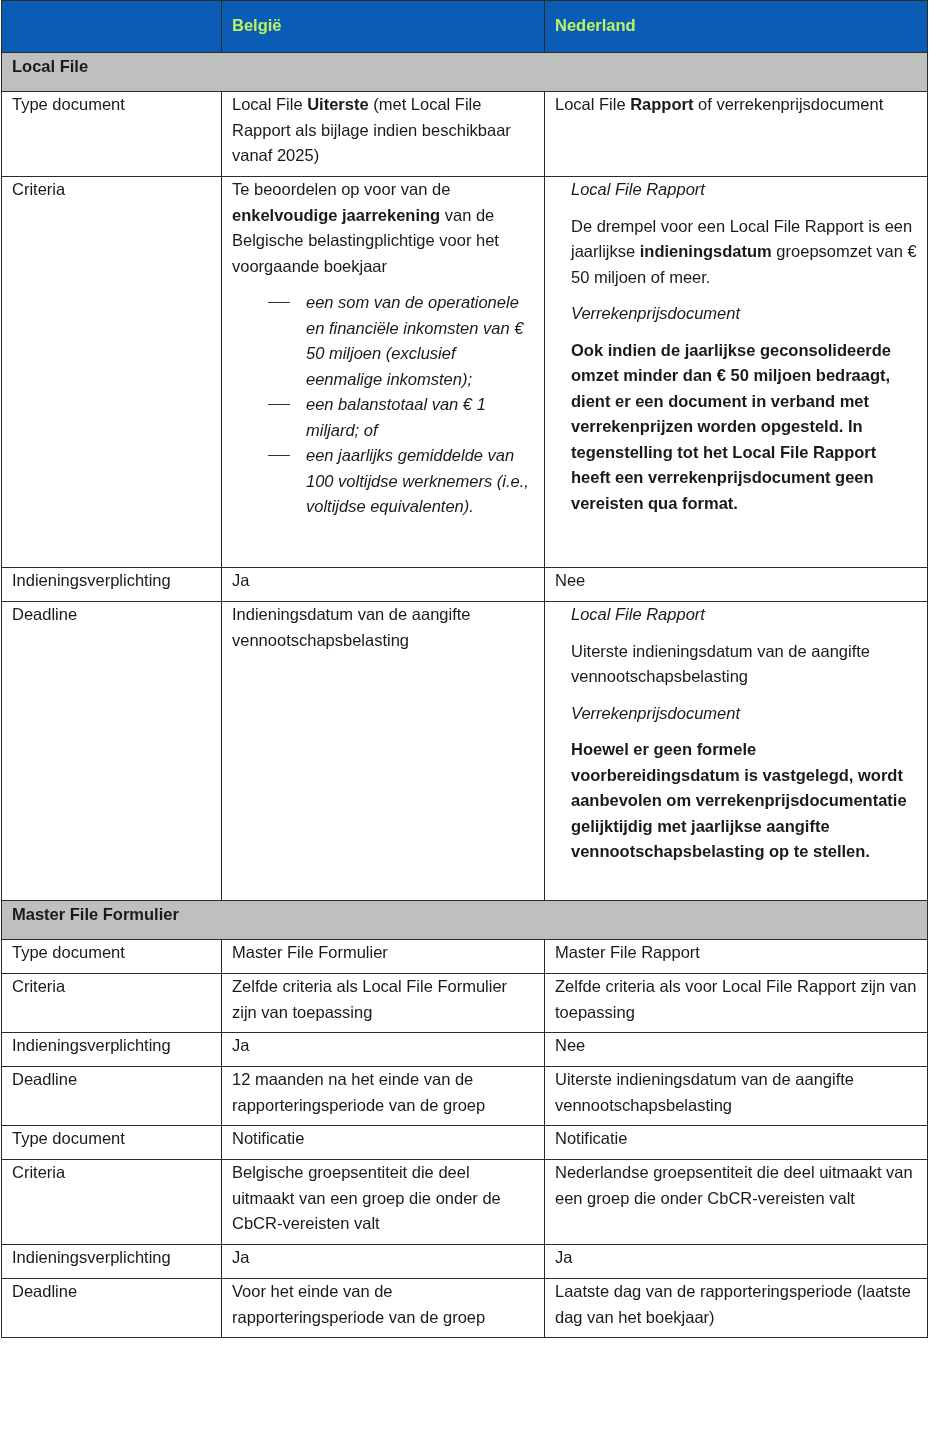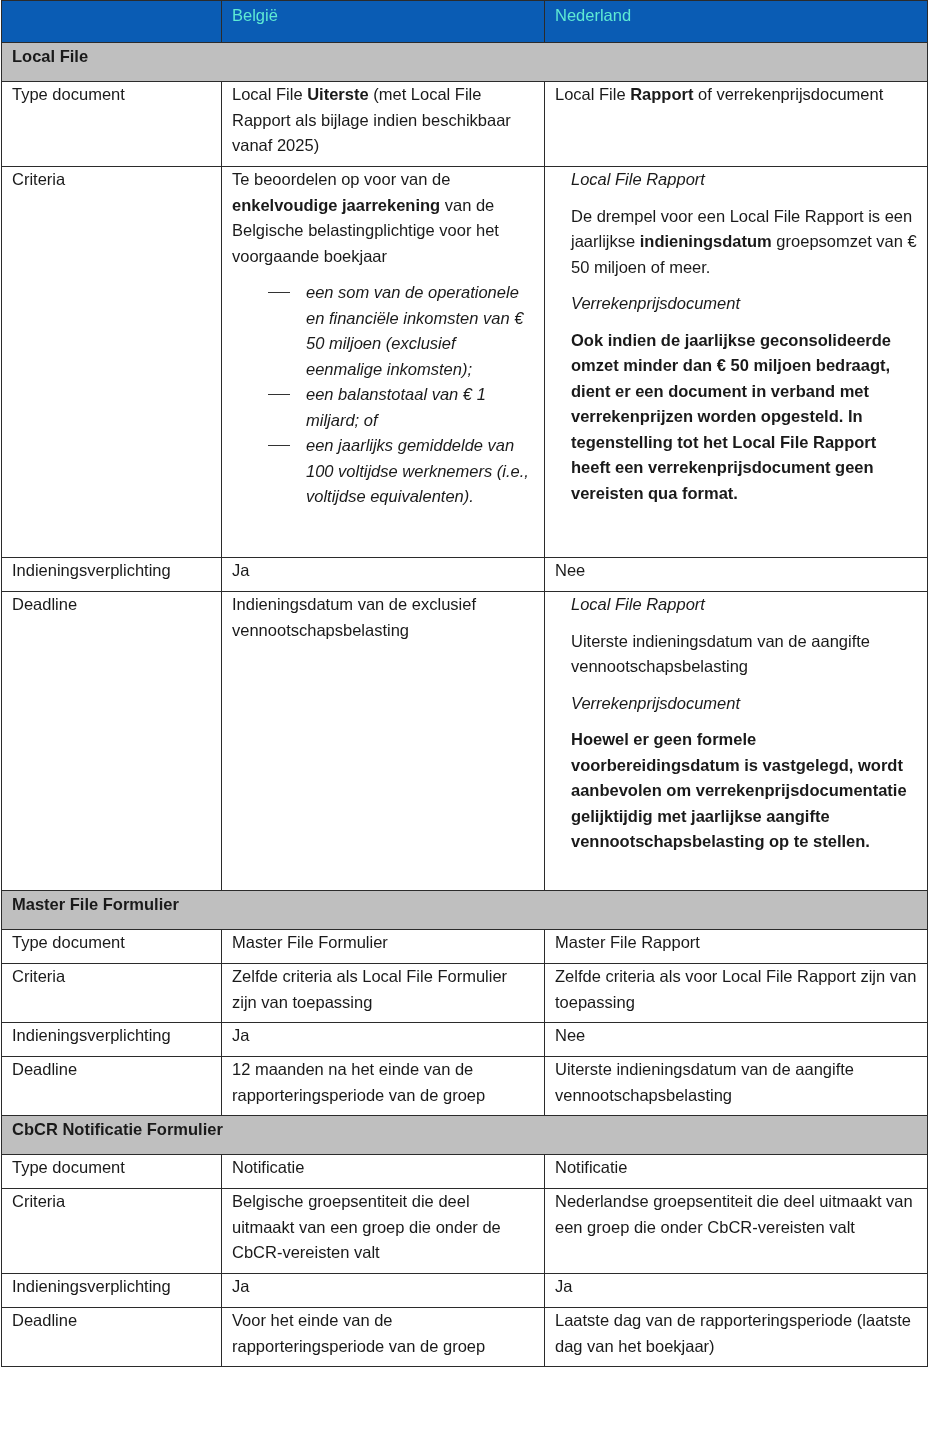--- a/index.html
+++ b/index.html
@@ -18,25 +18,25 @@
     border: 1.5px solid #2b2b2b;
     padding: 0 10px;
     vertical-align: top;
     text-align: left;
   }
   col.c1 { width: 220px; }
   col.c2 { width: 323px; }
   col.c3 { width: 383px; }
   tr.head th {
     background: #0a5cb4;
-    color: #5eead4;
-    font-weight: normal;
+    color: #bef264;
+    font-weight: bold;
     height: 39px;
     vertical-align: top;
-    padding-top: 2px;
+    padding-top: 12px;
   }
   tr.section td {
     background: #bfbfbf;
     font-weight: bold;
     height: 37px;
     padding-top: 1px;
   }
   td.label { vertical-align: middle; }
   td.val { padding-top: 0px; padding-bottom: 5px; }
   .p { margin: 0 0 11px 16px; }
@@ -103,21 +103,21 @@
   </tr>
 
   <tr class="r-ind">
     <td class="label">Indieningsverplichting</td>
     <td class="val">Ja</td>
     <td class="val">Nee</td>
   </tr>
 
   <tr class="r-dead1">
     <td class="label">Deadline</td>
-    <td class="val">Indieningsdatum van de exclusief vennootschapsbelasting</td>
+    <td class="val">Indieningsdatum van de aangifte vennootschapsbelasting</td>
     <td class="val">
       <div class="p it">Local File Rapport</div>
       <div class="p">Uiterste indieningsdatum van de aangifte vennootschapsbelasting</div>
       <div class="p it">Verrekenprijsdocument</div>
       <div class="p">Hoewel er geen formele voorbereidingsdatum is vastgelegd, wordt aanbevolen om verrekenprijsdocumentatie gelijktijdig met jaarlijkse aangifte vennootschapsbelasting op te stellen.</div>
     </td>
   </tr>
 
   <tr class="section">
     <td colspan="3">Master File Formulier</td>
@@ -136,23 +136,20 @@
     <td class="label">Indieningsverplichting</td>
     <td class="val">Ja</td>
     <td class="val">Nee</td>
   </tr>
   <tr class="r-two">
     <td class="label">Deadline</td>
     <td class="val">12 maanden na het einde van de rapporteringsperiode van de groep</td>
     <td class="val">Uiterste indieningsdatum van de aangifte vennootschapsbelasting</td>
   </tr>
 
-  <tr class="section">
-    <td colspan="3">CbCR Notificatie Formulier</td>
-  </tr>
   <tr class="r-short">
     <td class="label">Type document</td>
     <td class="val">Notificatie</td>
     <td class="val">Notificatie</td>
   </tr>
   <tr class="r-three">
     <td class="label">Criteria</td>
     <td class="val">Belgische groepsentiteit die deel uitmaakt van een groep die onder de CbCR-vereisten valt</td>
     <td class="val">Nederlandse groepsentiteit die deel uitmaakt van een groep die onder CbCR-vereisten valt</td>
   </tr>

